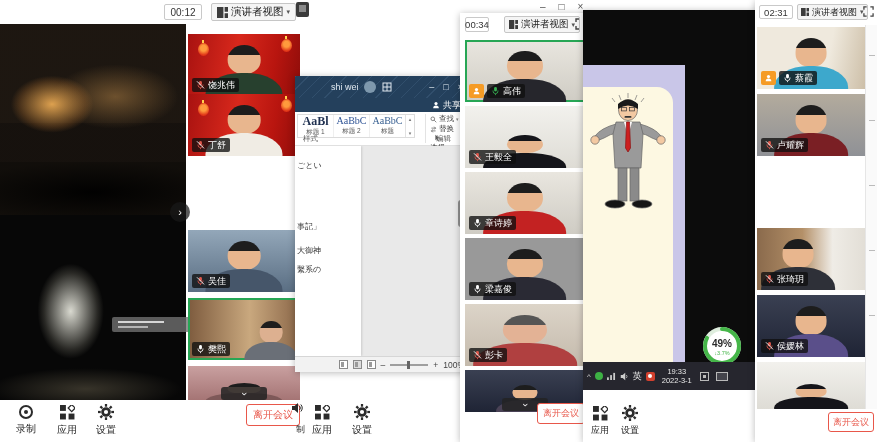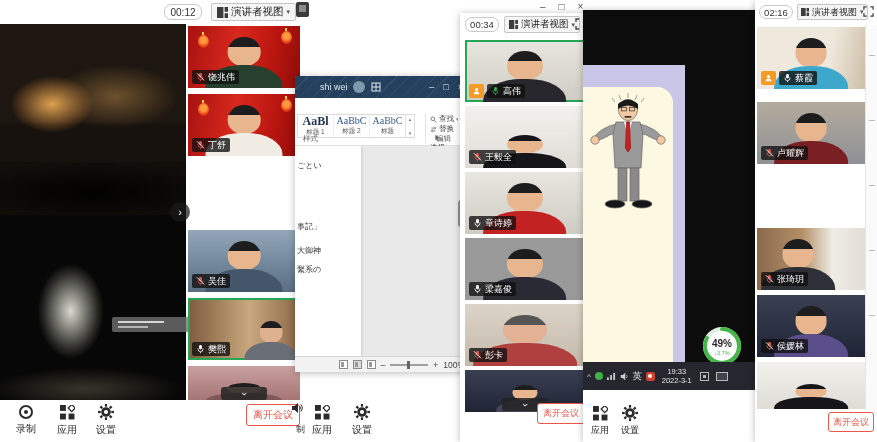--- a/index.html
+++ b/index.html
@@ -4,21 +4,21 @@
 <style>
   html,body{margin:0;padding:0;background:#dcdcdc;}
   *{box-sizing:border-box;font-family:"Liberation Sans","DejaVu Sans",sans-serif;}
   #stage{position:relative;width:877px;height:442px;background:#ffffff;overflow:hidden;margin:0 auto;}
 
   .abs{position:absolute;}
   .win{position:absolute;background:#fff;}
   .shadowed{box-shadow:0 1px 7px rgba(0,0,0,.28);}
 
   
-  .timer{position:absolute;background:#fff;border:1px solid #c9c9c9;border-radius:7px;
+  .timer{position:absolute;background:#fff;border:1px solid #c9c9c9;border-radius:2px;
          font-size:10px;color:#333;display:flex;align-items:center;justify-content:center;}
   .viewbtn{position:absolute;display:flex;align-items:center;gap:3px;background:#f5f5f5;
            border:1px solid #c6c6c6;border-radius:2px;padding:0 5px;font-size:10.5px;color:#222;cursor:pointer;}
   .viewbtn .caret{font-size:7px;color:#555;}
   .vicon{width:11px;height:11px;flex:none;}
   .fsicon{position:absolute;cursor:pointer;}
   .appicon{position:absolute;width:13px;height:15px;background:#3a3a3a;border-radius:2px;}
   .appicon::after{content:"";position:absolute;left:3px;top:3px;width:7px;height:7px;background:#8a8a8a;}
 
   
@@ -168,21 +168,21 @@
 
     <div class="bigvid stage-top" style="left:0;top:24px;width:186px;height:191px;"></div>
     <div class="bigvid stage-bottom" style="left:0;top:215px;width:186px;height:185px;">
       <div class="caption" style="left:112px;top:102px;width:78px;height:15px;"></div>
     </div>
     <div class="nav-circle" style="left:170px;top:202px;">
         <span>›</span>
       </div>
 
     <div class="col-left" style="position:absolute;left:188px;top:26px;width:112px;height:376px;">
-      <div class="tile cny" style="top:0;padding-left:24px;">
+      <div class="tile cny" style="top:8px;padding-left:24px;">
         <span class="lantern l1"></span>
           <span class="lantern l2"></span>
         <div class="person" style="--shirt:#27402e;"></div>
         <div class="namebar">
           <svg class="mic muted" viewBox="0 0 12 13">
               <rect class="mb" x="4.1" y="1" width="3.8" height="6.2" rx="1.9"></rect>
               <path class="ms" d="M2.7 5.8v.9a3.3 3.3 0 0 0 6.6 0v-.9M6 10.4V12"></path>
               <line class="sl" x1="1.3" y1="1.6" x2="10.7" y2="11"></line>
             </svg>
           <span>饶兆伟</span>
@@ -295,31 +295,38 @@
             <rect x="16.6" y="8.6" width="3.4" height="2.8" transform="rotate(45 10 10)"></rect>
           </g>
           <circle cx="10" cy="10" r="2.6" fill="#fff"></circle>
         </svg>
       <span>设置</span>
     </div>
   </div>
 
   <div class="win shadowed" style="left:295px;top:76px;width:175px;height:296px;">
     <div class="w-titlebar">
-      <span style="padding-left:25px;">shi wei</span>
+      <span style="padding-left:36px;">shi wei</span>
       <span class="w-avatar"></span>
       <svg style="margin-left:6px;cursor:pointer;" width="10" height="10" viewBox="0 0 10 10">
           <rect x="1" y="1" width="8" height="8" fill="none" stroke="#dfe7ef"></rect>
           <path d="M5 1v8M1 5h8" stroke="#dfe7ef"></path>
         </svg>
       <div class="w-controls">
         <span>–</span>
         <span>□</span>
         <span>×</span>
       </div>
+    </div>
+    <div class="w-tabsrow">
+      <svg width="8" height="8" viewBox="0 0 10 10">
+          <circle cx="5" cy="3.2" r="2" fill="#fff"></circle>
+          <path d="M1.5 9a3.5 3.5 0 0 1 7 0z" fill="#fff"></path>
+        </svg>
+      <span>共享</span>
     </div>
     <div class="w-ribbon">
       <div class="gallery">
         <div class="gcell">
           <span class="prev" style="font-size:12px;font-weight:bold;color:#1f3050;">AaBl</span>
           <span class="lbl">标题 1</span>
         </div>
         <div class="gcell">
           <span class="prev" style="font-size:10px;color:#2e5395;">AaBbC</span>
           <span class="lbl">标题 2</span>
@@ -385,21 +392,21 @@
       <span>›</span>
     </div>
 
   <div class="bgctrls" style="left:540px;top:1px;">
     <span>–</span>
     <span>□</span>
     <span>×</span>
   </div>
 
   <div class="win shadowed" style="left:460px;top:13px;width:130px;height:429px;">
-    <div class="timer" style="left:5px;top:4px;width:34px;height:15px;font-size:9.5px;">00:34</div>
+    <div class="timer" style="left:5px;top:4px;width:24px;height:15px;font-size:9.5px;">00:34</div>
     <div class="viewbtn" style="left:44px;top:3px;height:17px;font-size:9.5px;padding:0 4px;">
       <svg class="vicon" style="width:9px;height:9px;" viewBox="0 0 12 12">
           <rect width="7" height="12" fill="#3c3c3c"></rect>
           <rect x="8.3" width="3.7" height="5.2" fill="#3c3c3c"></rect>
           <rect x="8.3" y="6.8" width="3.7" height="5.2" fill="#3c3c3c"></rect>
         </svg>
       <span>演讲者视图</span>
       <span class="caret">▾</span>
     </div>
     <svg class="fsicon" style="left:115px;top:5px;" width="12" height="12" viewBox="0 0 12 12">
@@ -558,21 +565,21 @@
               <rect x="16.6" y="8.6" width="3.4" height="2.8" transform="rotate(45 10 10)"></rect>
             </g>
             <circle cx="10" cy="10" r="2.6" fill="#fff"></circle>
           </svg>
         <span>设置</span>
       </div>
     </div>
   </div>
 
   <div class="win shadowed" style="left:755px;top:0;width:122px;height:442px;">
-    <div class="timer" style="left:4px;top:5px;width:34px;height:14px;font-size:9.5px;">02:16</div>
+    <div class="timer" style="left:4px;top:5px;width:34px;height:14px;font-size:9.5px;">02:31</div>
     <div class="viewbtn" style="left:42px;top:4px;height:16px;font-size:9px;padding:0 3px;">
       <svg class="vicon" style="width:8px;height:8px;" viewBox="0 0 12 12">
           <rect width="7" height="12" fill="#3c3c3c"></rect>
           <rect x="8.3" width="3.7" height="5.2" fill="#3c3c3c"></rect>
           <rect x="8.3" y="6.8" width="3.7" height="5.2" fill="#3c3c3c"></rect>
         </svg>
       <span>演讲者视图</span>
       <span class="caret">▾</span>
     </div>
     <svg class="fsicon" style="left:108px;top:6px;" width="11" height="11" viewBox="0 0 12 12">
@@ -590,21 +597,21 @@
         </span>
         <div class="namebar shift">
           <svg class="mic" viewBox="0 0 12 13">
               <rect class="mb" x="4.1" y="1" width="3.8" height="6.2" rx="1.9"></rect>
               <path class="ms" d="M2.7 5.8v.9a3.3 3.3 0 0 0 6.6 0v-.9M6 10.4V12"></path>
               <line class="sl" x1="1.3" y1="1.6" x2="10.7" y2="11"></line>
             </svg>
           <span>蔡霞</span>
         </div>
       </div>
-      <div class="tile bg-puffer" style="top:75px;">
+      <div class="tile bg-puffer" style="top:67px;">
         <div class="person" style="--shirt:#7a1f24;"></div>
         <div class="namebar">
           <svg class="mic muted" viewBox="0 0 12 13">
               <rect class="mb" x="4.1" y="1" width="3.8" height="6.2" rx="1.9"></rect>
               <path class="ms" d="M2.7 5.8v.9a3.3 3.3 0 0 0 6.6 0v-.9M6 10.4V12"></path>
               <line class="sl" x1="1.3" y1="1.6" x2="10.7" y2="11"></line>
             </svg>
           <span>卢耀辉</span>
         </div>
       </div>

